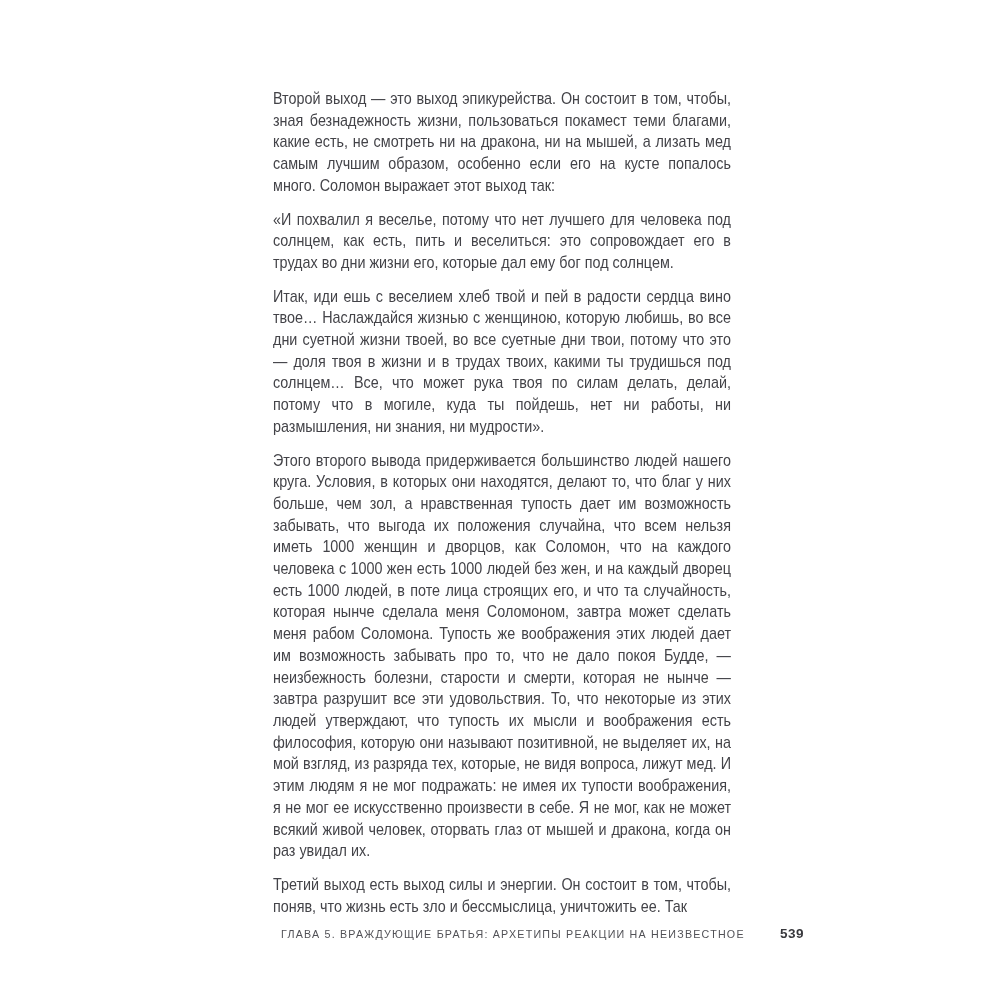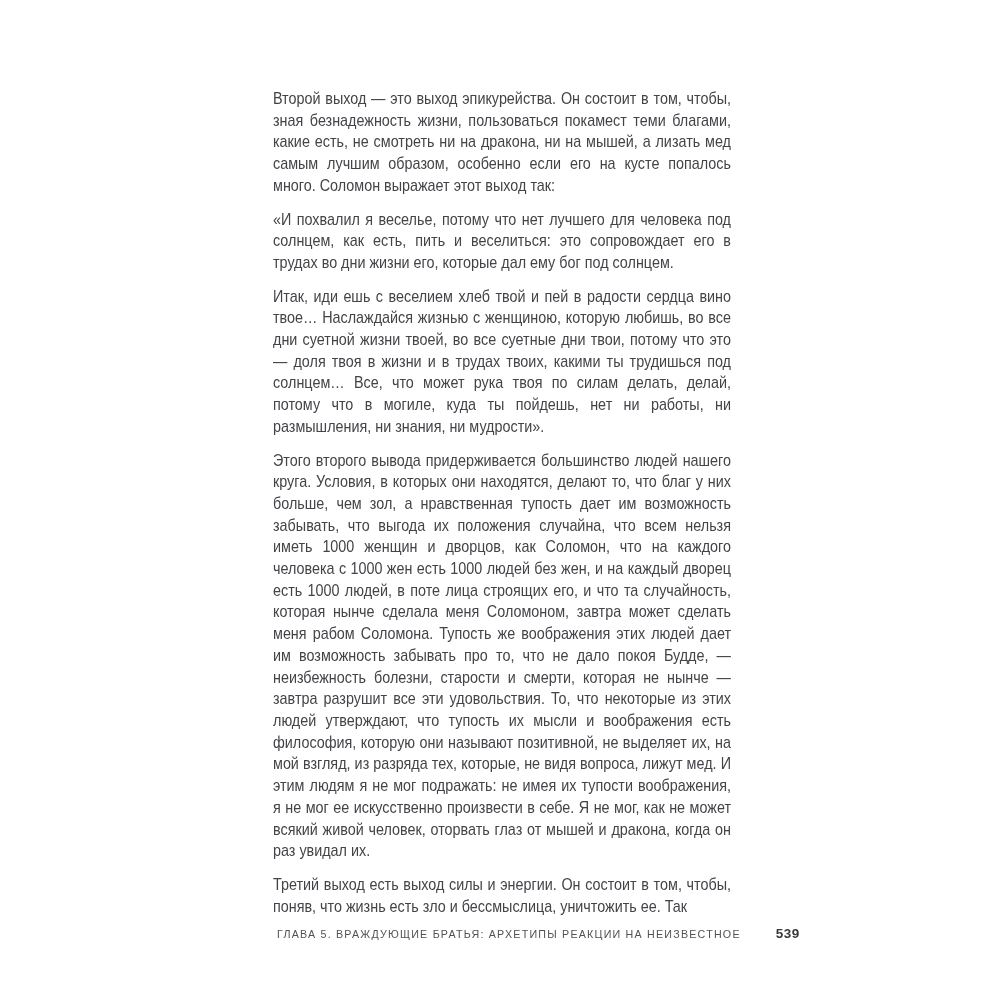--- a/index.html
+++ b/index.html
@@ -34,21 +34,21 @@
   }
   .text-column p:last-child {
     margin-bottom: 0;
   }
   .running-footer {
     position: absolute;
     left: 273px;
     top: 926px;
     width: 531px;
     display: flex;
-    justify-content: center;
+    justify-content: flex-end;
     align-items: baseline;
   }
   .footer-chapter {
     font-size: 11.5px;
     letter-spacing: 1.3px;
     color: #515156;
     white-space: nowrap;
     transform: scaleX(0.93);
     transform-origin: left center;
   }

